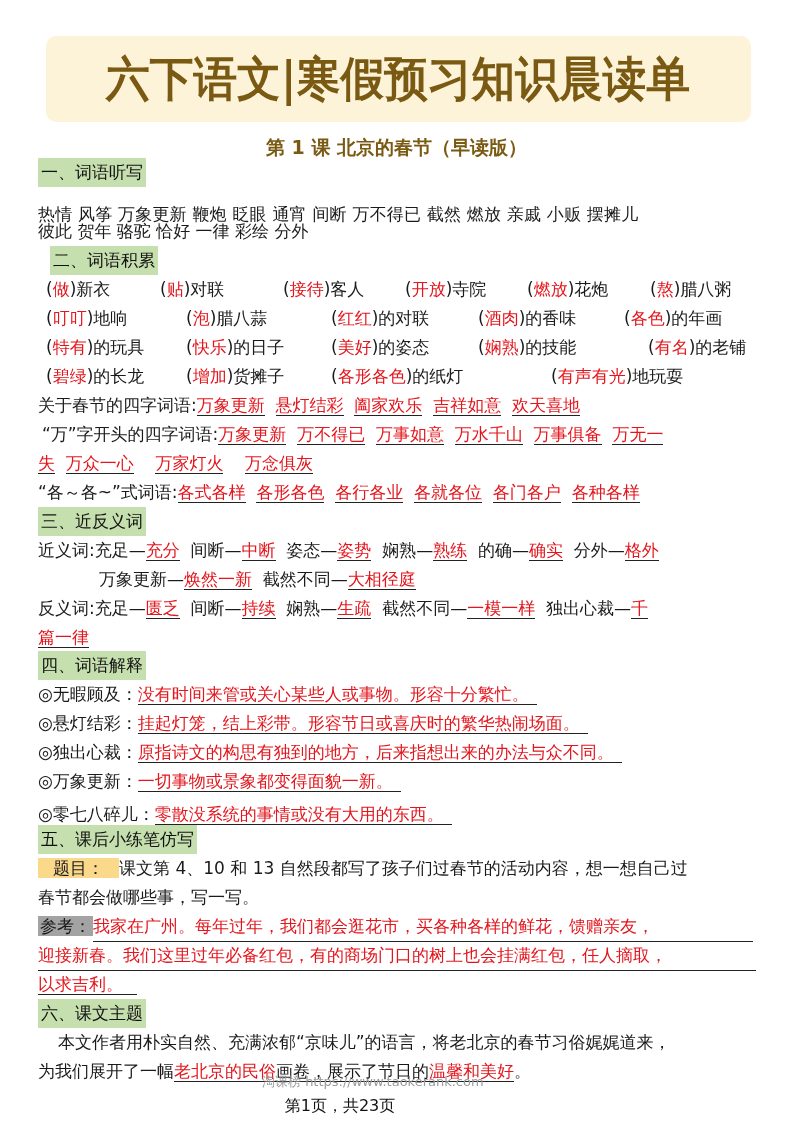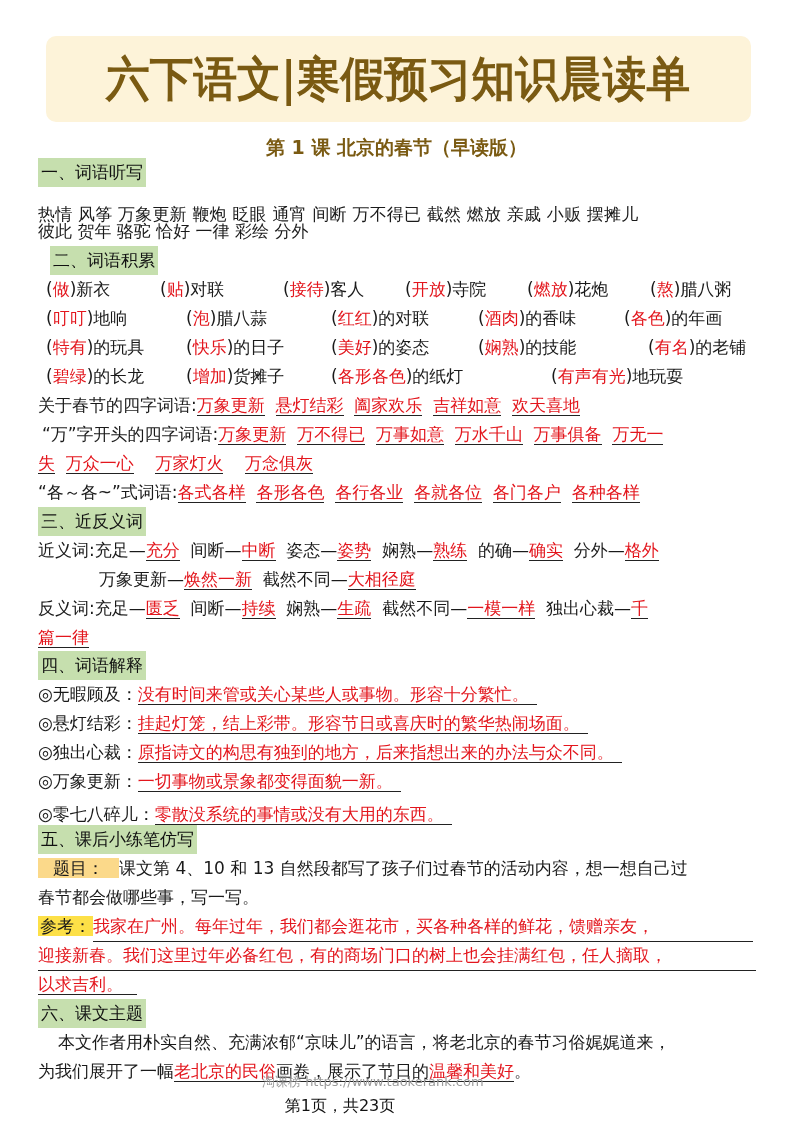--- a/index.html
+++ b/index.html
@@ -30,21 +30,21 @@
   .line {
     position: absolute; left: 38px; height: 29px; font-size: 17px; line-height: 29px;
     white-space: nowrap; color: #1a1a1a;
   }
   .red { color: #e3161d; }
   .ul { border-bottom: 1.5px solid #222; padding-bottom: 0px; }
 
   .grid-cell { position: absolute; font-size: 17px; line-height: 29px; white-space: nowrap; }
 
   .tag-yellow { background: #fbd98a; padding: 0 15px; }
-  .tag-blue { background: #fde047; padding: 0 2px; }
+  .tag-blue { background: #a3a3a3; padding: 0 2px; }
 
   .watermark {
     position: absolute; left: 262px; top: 1073px; font-size: 13px; color: #9a9a9a;
     white-space: nowrap;
   }
   .page-num {
     position: absolute; left: 0; width: 680px; top: 1096px; text-align: center;
     font-size: 16px; color: #111;
   }
   .full-ul { display: inline-block; border-bottom: 1.5px solid #222; }

